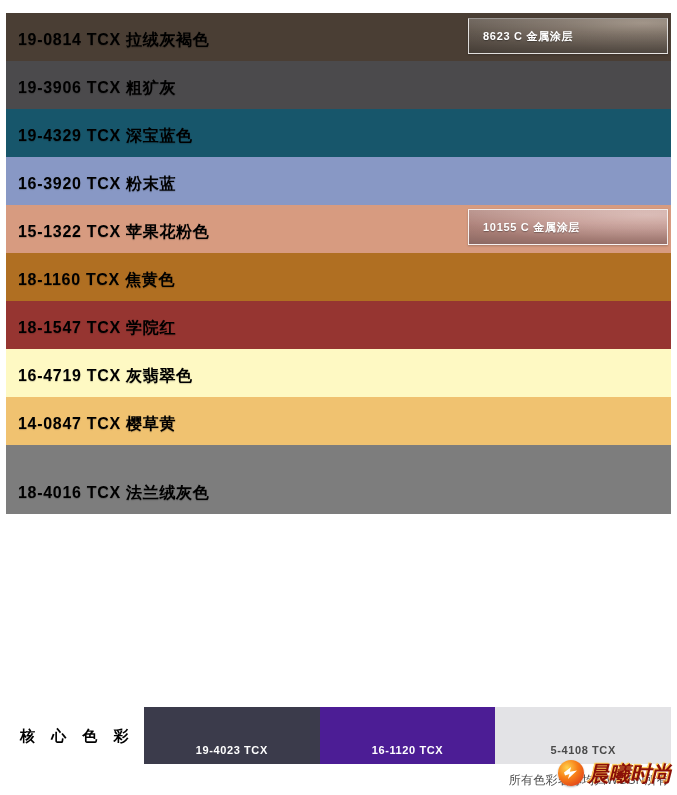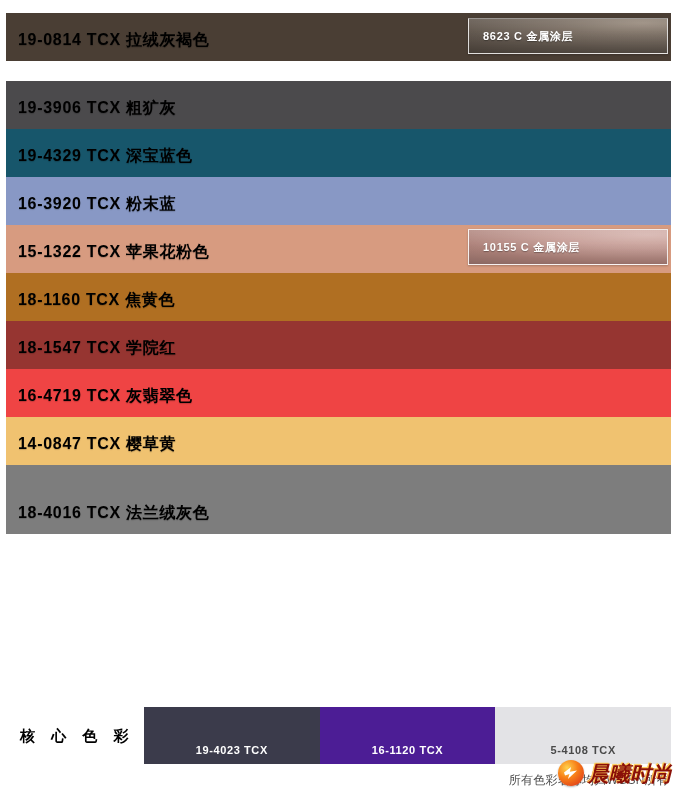--- a/index.html
+++ b/index.html
@@ -214,21 +214,21 @@
 
   <div id="palette">
 
     <div class="band" style="background-color: rgb(74, 62, 52);">
       <div class="metal-chip" id="chip-1">
         <span class="chip-label">8623 C 金属涂层</span>
       </div>
       <span class="band-label">19-0814 TCX 拉绒灰褐色</span>
     </div>
 
-    <div class="band" style="background-color: rgb(75, 74, 76); margin-top: 20px;">
+    <div class="band" style="background-color: rgb(75, 74, 76);">
       <span class="band-label">19-3906 TCX 粗犷灰</span>
     </div>
 
     <div class="band" style="background-color: rgb(23, 86, 107);">
       <span class="band-label">19-4329 TCX 深宝蓝色</span>
     </div>
 
     <div class="band" style="background-color: rgb(136, 152, 197);">
       <span class="band-label">16-3920 TCX 粉末蓝</span>
     </div>
@@ -241,21 +241,21 @@
     </div>
 
     <div class="band" style="background-color: rgb(176, 111, 34);">
       <span class="band-label">18-1160 TCX 焦黄色</span>
     </div>
 
     <div class="band" style="background-color: rgb(150, 53, 49);">
       <span class="band-label">18-1547 TCX 学院红</span>
     </div>
 
-    <div class="band" style="background-color: #ef4444;">
+    <div class="band" style="background-color: #fef9c3;">
       <span class="band-label">16-4719 TCX 灰翡翠色</span>
     </div>
 
     <div class="band" style="background-color: rgb(240, 194, 112);">
       <span class="band-label">14-0847 TCX 樱草黄</span>
     </div>
 
     <div class="band" style="background-color: rgb(125, 125, 125);">
       <span class="band-label">18-4016 TCX 法兰绒灰色</span>
     </div>

